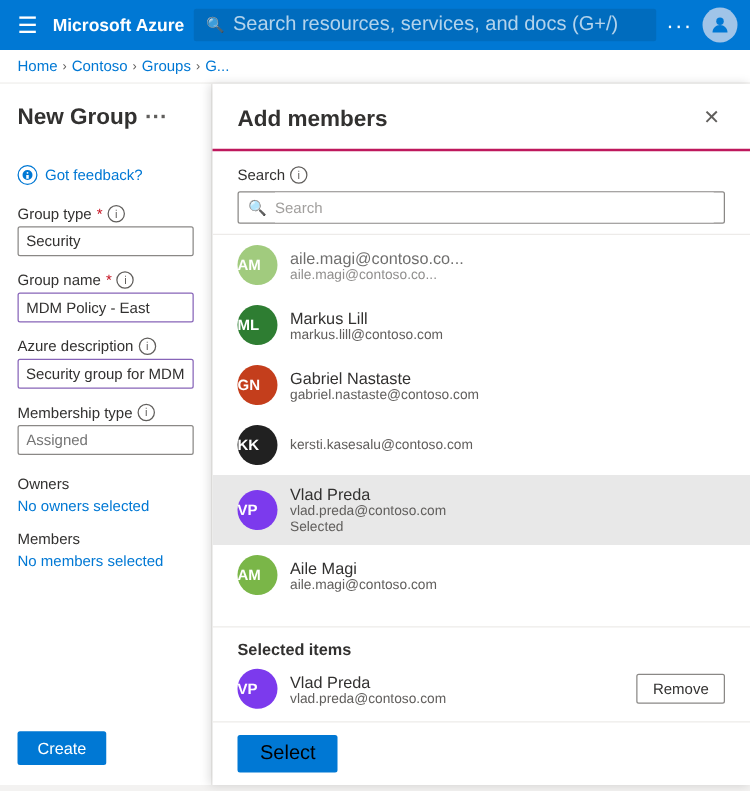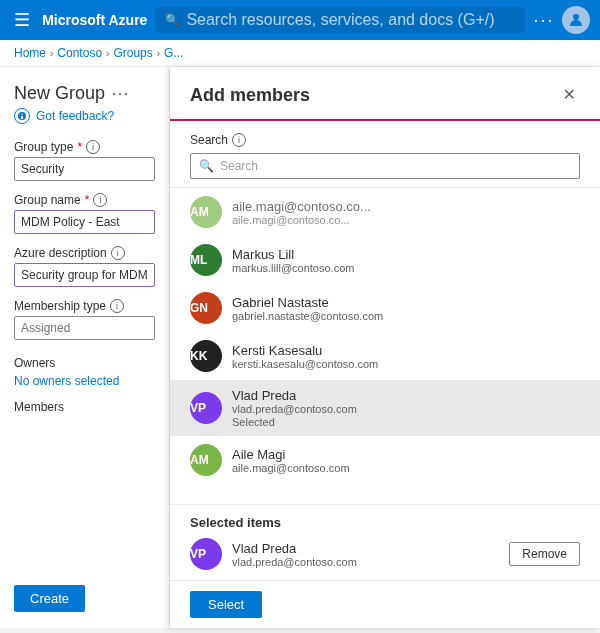--- a/index.html
+++ b/index.html
@@ -99,23 +99,23 @@
     
     .left-panel {
       width: 170px;
       background: white;
       border-right: 1px solid #edebe9;
       padding: 16px 14px;
       overflow-y: auto;
     }
     .page-title {
       font-size: 18px;
-      font-weight: 400;
-      color: #323130;
-      margin-bottom: 4px;
+      font-weight: 700;
+      color: #323130;
+      margin-bottom: 28px;
       display: flex;
       align-items: center;
       gap: 6px;
       text-align: right;
     }
     .page-title-dots { font-size: 18px; color: #605e5c; cursor: pointer; }
     .feedback-btn {
       display: flex;
       align-items: center;
       gap: 6px;
@@ -350,24 +350,24 @@
       margin-left: auto;
     }
 
     
     .dialog-footer {
       padding: 10px 20px;
       border-top: 1px solid #edebe9;
     }
     .select-btn {
       background: #0078d4;
-      color: #ffffff;
+      color: #000000;
       border: none;
       padding: 6px 18px;
-      font-size: 13px;
+      font-size: 16px;
       border-radius: 2px;
       cursor: pointer;
     }
   </style>
 </head>
 <body>
 
 <div class="nav-bar">
   <span class="nav-hamburger">☰</span>
   <span class="nav-logo">Microsoft Azure</span>
@@ -440,20 +440,21 @@
       <span class="info-icon">i</span>
     </div>
     <input class="form-input form-input placeholder-only" type="text" placeholder="Assigned" style="">
 
     
     <div class="form-section-label">Owners</div>
     <a class="form-link">No owners selected</a>
 
     
     <div class="form-section-label">Members</div>
+    <a class="form-link">No members selected</a>
 
     <button class="create-btn">Create</button>
   </div>
 
   <div class="dialog-overlay">
 
     <div class="dialog-header">
       <span class="dialog-title">Add members</span>
       <button class="close-btn">✕</button>
     </div>
@@ -501,21 +502,20 @@
             <div class="member-name">Gabriel Nastaste</div>
             <div class="member-email">gabriel.nastaste@contoso.com</div>
           </div>
         </div>
 
         <div class="member-item">
           <div class="member-avatar" style="background-color:#212121;">
             <span>KK</span>
           </div>
           <div class="member-info">
-            <div class="member-name">Kersti Kasesalu</div>
             <div class="member-email">kersti.kasesalu@contoso.com</div>
           </div>
         </div>
 
         <div class="member-item selected-item">
           <div class="member-avatar" style="background-color:#7c3aed;">
             <span>VP</span>
           </div>
           <div class="member-info">
             <div class="member-name">Vlad Preda</div>

